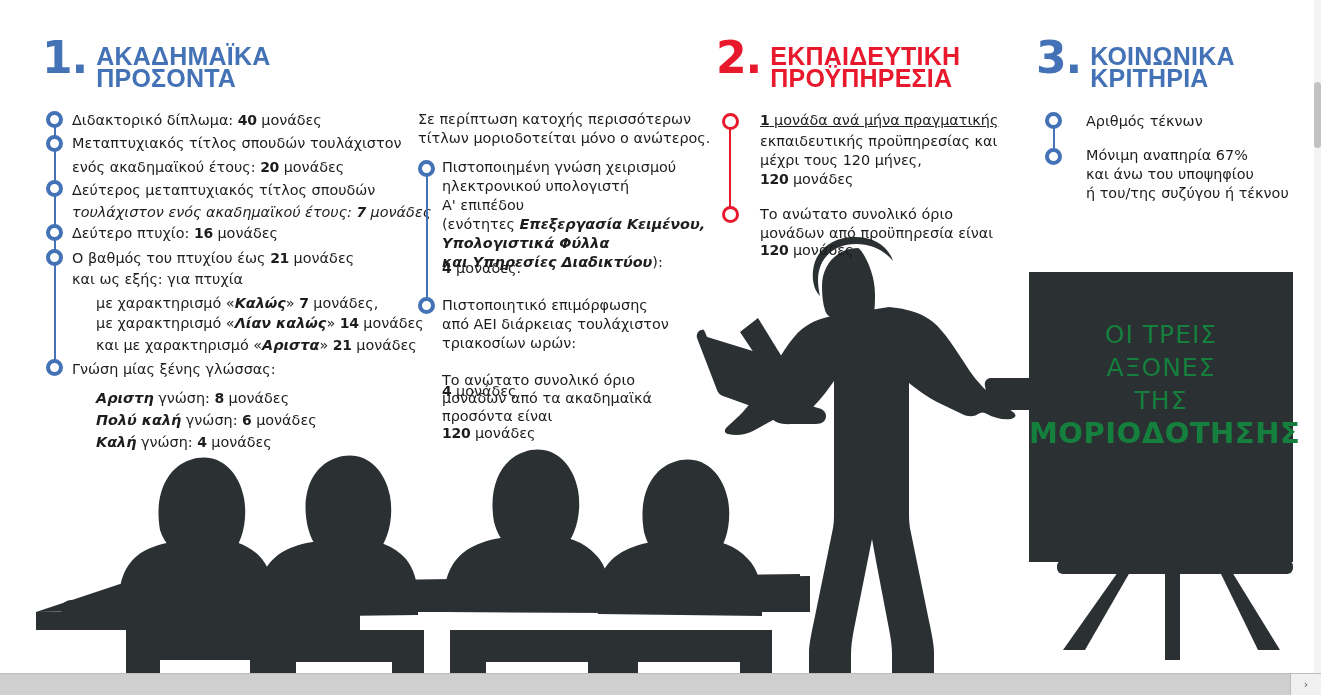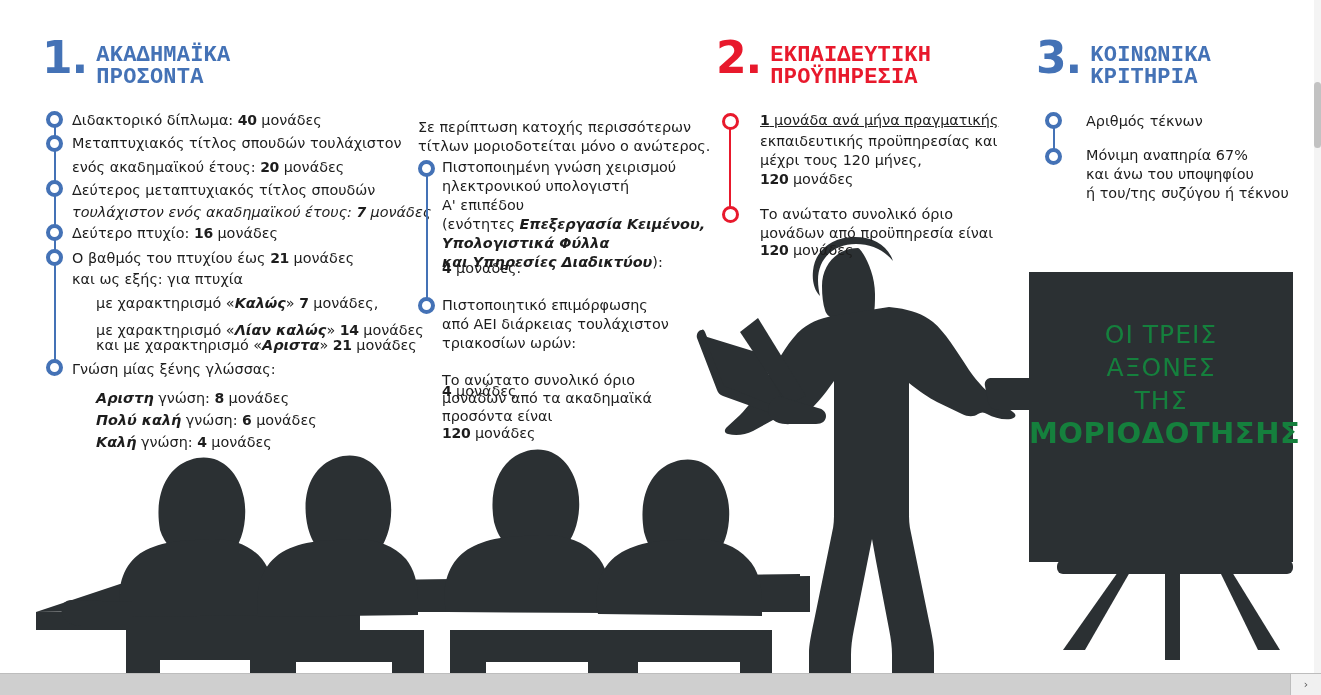--- a/index.html
+++ b/index.html
@@ -41,23 +41,23 @@
   .sec-num {
     font-family: "DejaVu Sans", "Liberation Sans", sans-serif;
     font-weight: bold;
     font-size: 44px;
     line-height: 38px;
     letter-spacing: -1px;
     margin-right: 9px;
     margin-top: -6px;
   }
   .sec-title {
-    font-family: Liberation Mono, monospace;
+    font-family: Liberation Sans, sans-serif;
     font-weight: bold;
-    font-size: 22px;
+    font-size: 25px;
     line-height: 22px;
     letter-spacing: 0.2px;
   }
   .blue  { color: #4472B6; }
   .red   { color: #E8192C; }
 
   
   .rail {
     position: absolute;
     width: 2px;
@@ -403,21 +403,21 @@
     </div>
     <div class="txt" style="left:72px; top:269px;">
       <span>και ως εξής: για πτυχία</span>
     </div>
 
     <div class="txt" style="left:96px; top:293px;">
       <span>με χαρακτηρισμό «</span><span class="bi">Καλώς</span><span>»</span>
       <span class="num">7</span>
       <span class="unit">μονάδες,</span>
     </div>
-    <div class="txt" style="left:96px; top:313px;margin-top:7px;">
+    <div class="txt" style="left:96px; top:313px;">
       <span>με χαρακτηρισμό «</span><span class="bi">Λίαν καλώς</span><span>»</span>
       <span class="num">14</span>
       <span class="unit">μονάδες</span>
     </div>
     <div class="txt" style="left:96px; top:335px;">
       <span>και με χαρακτηρισμό «</span><span class="bi">Αριστα</span><span>»</span>
       <span class="num">21</span>
       <span class="unit">μονάδες</span>
     </div>
 
@@ -431,21 +431,21 @@
       <span class="bi">Πολύ καλή</span><span> γνώση:</span>
       <span class="num">6</span>
       <span class="unit">μονάδες</span>
     </div>
     <div class="txt" style="left:96px; top:432px;">
       <span class="bi">Καλή</span><span> γνώση:</span>
       <span class="num">4</span>
       <span class="unit">μονάδες</span>
     </div>
 
-    <div class="txt" style="left:418px; top:110px; line-height:19px;margin-top:8px;">
+    <div class="txt" style="left:418px; top:110px; line-height:19px;">
       <span>Σε περίπτωση κατοχής περισσότερων</span><br>
       <span>τίτλων μοριοδοτείται μόνο ο ανώτερος.</span>
     </div>
 
     <div class="rail b" style="left:426px; top:170px; height:136px;"></div>
     <div class="dot b" style="left:418px; top:160px;"></div>
     <div class="dot b" style="left:418px; top:297px;"></div>
 
     <div class="txt" style="left:442px; top:158px; line-height:19px;">
       <span>Πιστοποιημένη γνώση χειρισμού</span><br>

